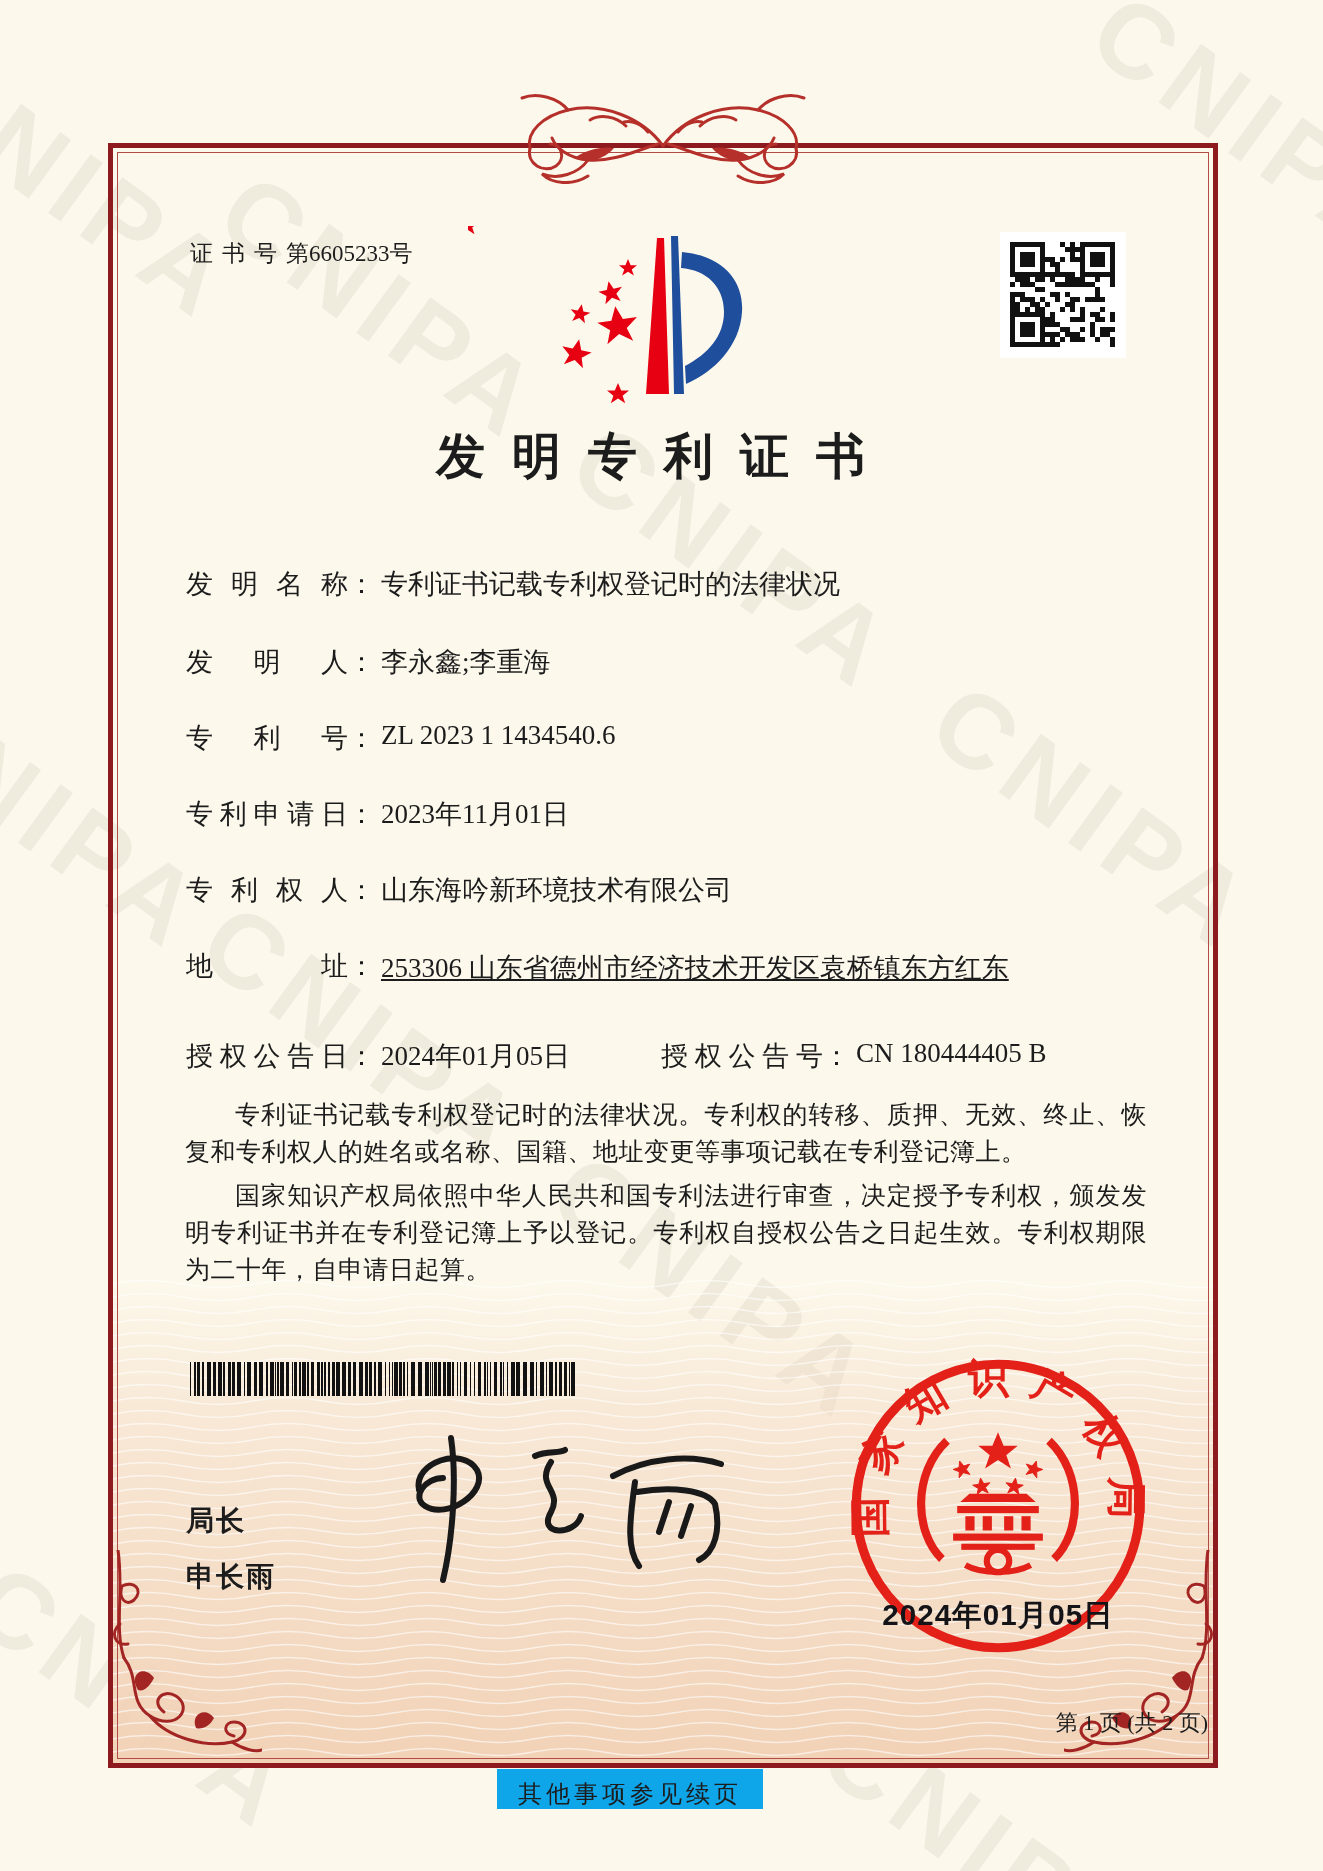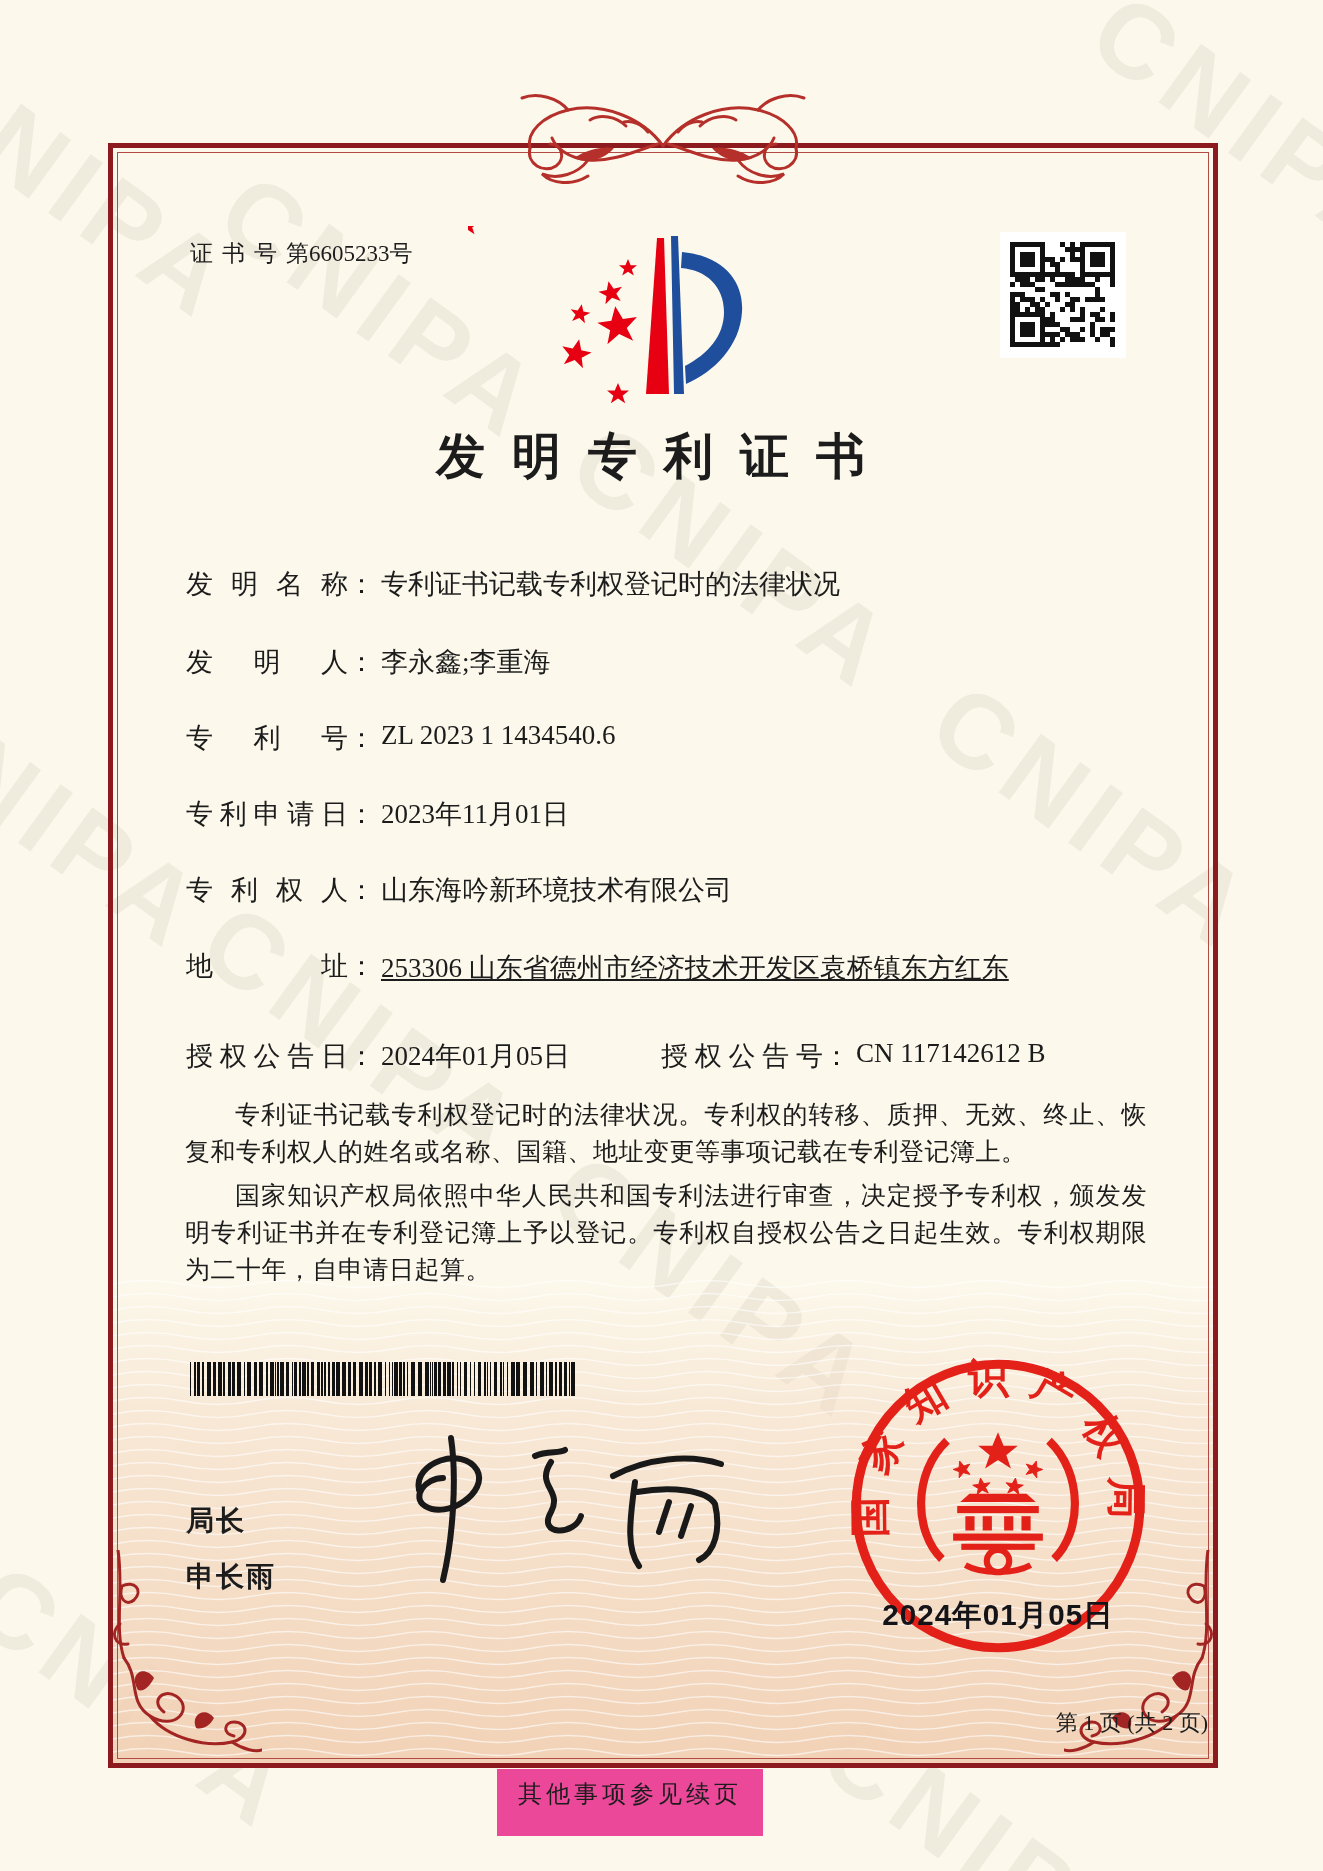--- a/index.html
+++ b/index.html
@@ -57,21 +57,21 @@
   .barcode{position:absolute;left:190px;top:1362px;}
   .officer{
     position:absolute;left:186px;
     font-family:"Liberation Sans","DejaVu Sans",sans-serif;
     font-weight:700;font-size:28px;letter-spacing:2px;
   }
   .sig{position:absolute;left:385px;top:1428px;}
   .seal{position:absolute;left:845px;top:1353px;z-index:6;}
   .footer-page{position:absolute;left:108px;top:1708px;width:1100px;text-align:right;font-size:22px;}
   .note-strip{
-    position:absolute;left:497px;top:1769px;width:266px;height:67px;background:#ec4899;z-index:7;
+    position:absolute;left:497px;top:1769px;width:266px;height:40px;background:#0ea5e9;z-index:7;
     text-align:center;line-height:50px;font-size:24px;letter-spacing:4px;
   }
   .ornament-top{position:absolute;left:418px;top:88px;z-index:5;pointer-events:none;}
   .corner{position:absolute;z-index:5;pointer-events:none;}
 </style>
 </head>
 <body>
 
 <div>
   <span class="wm" style="left:-40px;top:30px">CNIPA</span>
@@ -384,21 +384,21 @@
         <span>日</span>
       </span><span class="colon">：</span><span class="fvalue">2024年01月05日</span>
   </div>
   <div class="field" style="top:1038px;left:661px">
     <span class="flabel">
         <span>授</span>
         <span>权</span>
         <span>公</span>
         <span>告</span>
         <span>号</span>
-      </span><span class="colon">：</span><span class="fvalue">CN 117142612 B</span>
+      </span><span class="colon">：</span><span class="fvalue">CN 180444405 B</span>
   </div>
 
   <div class="para" style="top:1096px">
     <p>专利证书记载专利权登记时的法律状况。专利权的转移、质押、无效、终止、恢复和专利权人的姓名或名称、国籍、地址变更等事项记载在专利登记簿上。</p>
     <p>国家知识产权局依照中华人民共和国专利法进行审查，决定授予专利权，颁发发明专利证书并在专利登记簿上予以登记。专利权自授权公告之日起生效。专利权期限为二十年，自申请日起算。</p>
   </div>
 
   <div class="barcode">
     <svg id="bars" width="392" height="34">
         <rect x="0" y="0" width="1" height="34" fill="#111"></rect>

